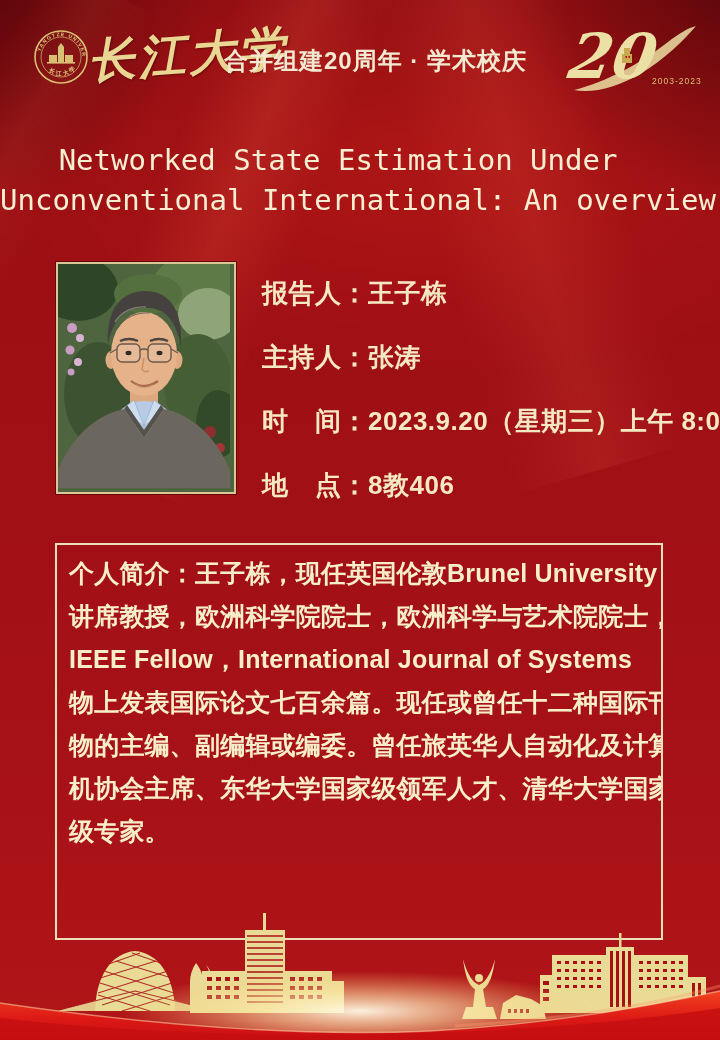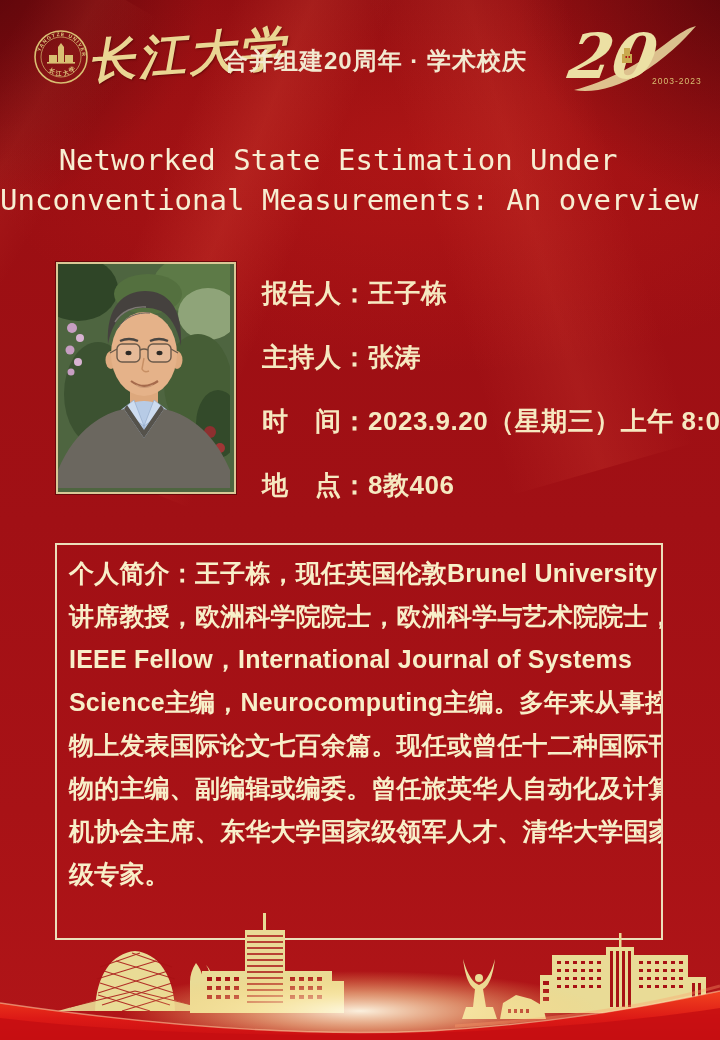--- a/index.html
+++ b/index.html
@@ -96,21 +96,21 @@
         <rect x="68" y="36" width="6" height="6" fill="#c9a94f"></rect>
         <rect x="69.5" y="44" width="1.5" height="2"></rect>
         <rect x="72.5" y="44" width="1.5" height="2"></rect>
       </g>
       <text x="96" y="72" font-size="8.5" fill="#d9bf72" letter-spacing="1">2003-2023</text>
     </svg>
   </div>
 
   <div class="title">
     <div>Networked State Estimation Under</div>
-    <div>Unconventional Measurements: An overview</div>
+    <div>Unconventional International: An overview</div>
   </div>
 
   <div class="photo-frame">
     <svg width="172" height="224" viewBox="0 0 172 224">
       <rect x="0" y="0" width="172" height="224" fill="#4e6540"></rect>
       <g>
         <ellipse cx="20" cy="25" rx="40" ry="32" fill="#2f4527"></ellipse>
         <ellipse cx="140" cy="20" rx="45" ry="30" fill="#5d7a47"></ellipse>
         <ellipse cx="150" cy="50" rx="30" ry="26" fill="#8fa479"></ellipse>
         <ellipse cx="40" cy="130" rx="34" ry="52" fill="#3c5231"></ellipse>
@@ -159,21 +159,20 @@
     <div class="detail-line">报告人：王子栋</div>
     <div class="detail-line">主持人：张涛</div>
     <div class="detail-line">时　间：2023.9.20（星期三）上午 8:00</div>
     <div class="detail-line">地　点：8教406</div>
   </div>
 
   <div class="bio-box">
     <div class="bio-line">个人简介：王子栋，现任英国伦敦Brunel University</div>
     <div class="bio-line">讲席教授，欧洲科学院院士，欧洲科学与艺术院院士，</div>
     <div class="bio-line">IEEE Fellow，International Journal of Systems</div>
-    <div class="bio-line">Science主编，Neurocomputing主编。多年来从事控</div>
     <div class="bio-line">物上发表国际论文七百余篇。现任或曾任十二种国际刊</div>
     <div class="bio-line">物的主编、副编辑或编委。曾任旅英华人自动化及计算</div>
     <div class="bio-line">机协会主席、东华大学国家级领军人才、清华大学国家</div>
     <div class="bio-line">级专家。</div>
   </div>
 
   <div class="bottom-art">
     <svg width="720" height="135" viewBox="0 0 720 135">
       <defs>
         <radialGradient id="glow" cx="50%" cy="50%" r="50%">

